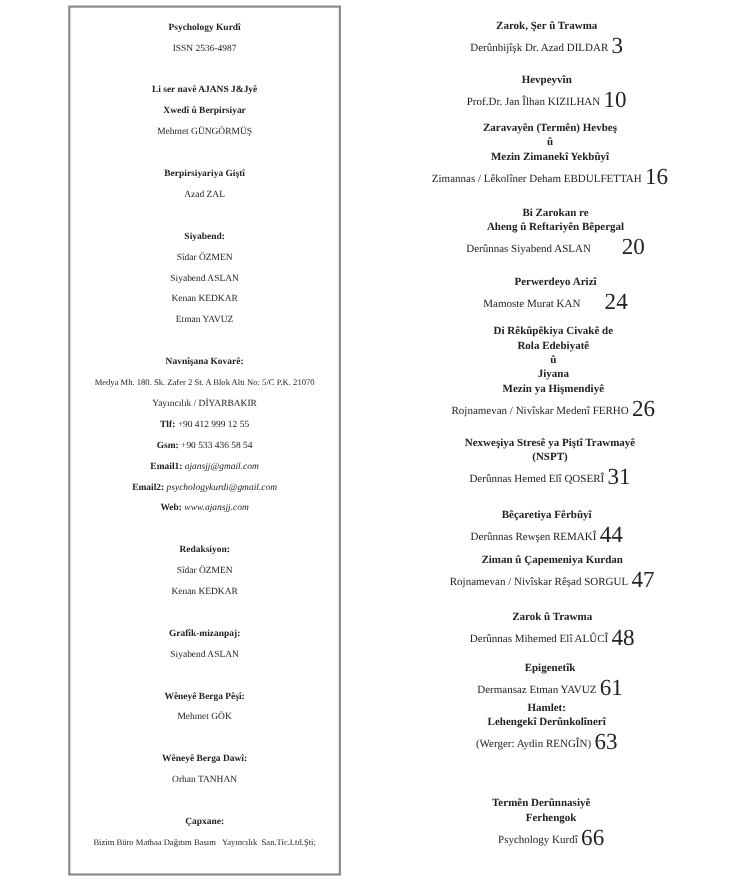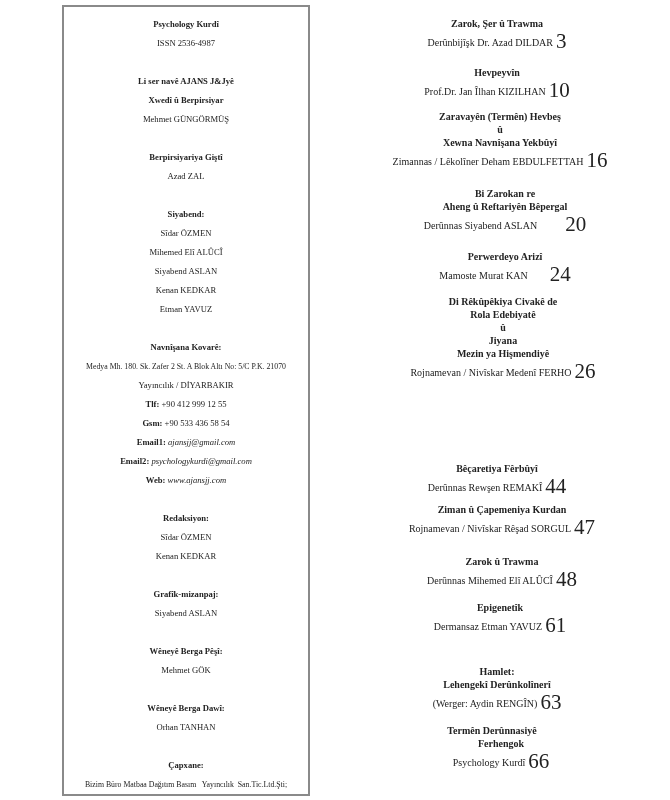--- a/index.html
+++ b/index.html
@@ -28,21 +28,20 @@
   <div class="mh-gap"></div>
   <div class="b">Li ser navê AJANS J&amp;Jyê</div>
   <div class="b">Xwedî û Berpirsiyar</div>
   <div>Mehmet GÜNGÖRMÜŞ</div>
   <div class="mh-gap"></div>
   <div class="b">Berpirsiyariya Giştî</div>
   <div>Azad ZAL</div>
   <div class="mh-gap"></div>
   <div class="b">Siyabend:</div>
   <div>Sîdar ÖZMEN</div>
-  <div>Mihemed Elî ALÛCÎ</div>
   <div>Siyabend ASLAN</div>
   <div>Kenan KEDKAR</div>
   <div>Etman YAVUZ</div>
   <div class="mh-gap"></div>
   <div class="b">Navnîşana Kovarê:</div>
   <div style="font-size:7.8px; white-space:nowrap">Medya Mh. 180. Sk. Zafer 2 St. A Blok Altı No: 5/C P.K. 21070</div>
   <div>Yayıncılık / DİYARBAKIR</div>
   <div><span class="lbl">Tlf:</span><span> +90 412 999 12 55</span></div>
   <div><span class="lbl">Gsm:</span><span> +90 533 436 58 54</span></div>
   <div><span class="lbl">Email1:</span><span class="val-i"> ajansjj@gmail.com</span></div>
@@ -75,21 +74,21 @@
   </div>
 
   <div class="entry" style="top:66px; left:-8px">
     <span class="t">Hevpeyvîn</span>
     <span class="a">Prof.Dr. Jan Îlhan KIZILHAN</span><span class="p">10</span>
   </div>
 
   <div class="entry" style="top:110px; left:-5px">
     <span class="t">Zaravayên (Termên) Hevbeş</span>
     <span class="t">û</span>
-    <span class="t">Xewna Navnîşana Yekbûyî</span>
+    <span class="t">Mezin Zimanekî Yekbûyî</span>
     <span class="a" style="white-space:nowrap">Zimannas / Lêkolîner Deham EBDULFETTAH</span><span class="p">16</span>
   </div>
 
   <div class="entry" style="top:187px; left:0px">
     <span class="t">Bi Zarokan re</span>
     <span class="t">Aheng û Reftariyên Bêpergal</span>
     <span class="a">Derûnnas Siyabend ASLAN</span><span class="p" style="margin-left:28px">20</span>
   </div>
 
   <div class="entry" style="top:250px; left:0px">
@@ -99,20 +98,25 @@
 
   <div class="entry" style="top:295px; left:-2px">
     <span class="t">Di Rêkûpêkiya Civakê de</span>
     <span class="t">Rola Edebiyatê</span>
     <span class="t">û</span>
     <span class="t">Jiyana</span>
     <span class="t">Mezin ya Hişmendiyê</span>
     <span class="a">Rojnamevan / Nivîskar Medenî FERHO</span><span class="p">26</span>
   </div>
 
+  <div class="entry" style="top:396px; left:-5px">
+    <span class="t">Nexweşiya Stresê ya Piştî Trawmayê</span>
+    <span class="t">(NSPT)</span>
+    <span class="a" style="line-height:28px">Derûnnas Hemed Elî QOSERÎ</span><span class="p">31</span>
+  </div>
 
   <div class="entry" style="top:462px; left:-8px">
     <span class="t">Bêçaretiya Fêrbûyî</span>
     <span class="a">Derûnnas Rewşen REMAKÎ</span><span class="p">44</span>
   </div>
 
   <div class="entry" style="top:503px; left:-3px">
     <span class="t">Ziman û Çapemeniya Kurdan</span>
     <span class="a" style="line-height:26px">Rojnamevan / Nivîskar Rêşad SORGUL</span><span class="p">47</span>
   </div>
@@ -120,21 +124,21 @@
   <div class="entry" style="top:555px; left:-3px">
     <span class="t">Zarok û Trawma</span>
     <span class="a">Derûnnas Mihemed Elî ALÛCÎ</span><span class="p">48</span>
   </div>
 
   <div class="entry" style="top:601px; left:-5px">
     <span class="t">Epigenetîk</span>
     <span class="a">Dermansaz Etman YAVUZ</span><span class="p">61</span>
   </div>
 
-  <div class="entry" style="top:665px; left:-8px">
+  <div class="entry" style="top:637px; left:-8px">
     <span class="t">Hamlet:</span>
     <span class="t">Lehengekî Derûnkolînerî</span>
     <span class="a">(Werger: Aydin RENGÎN)</span><span class="p">63</span>
   </div>
 
   <div class="entry" style="top:724px; left:-13px">
     <span class="t">Termên Derûnnasiyê</span>
     <span class="t" style="padding-left:18px">Ferhengok</span>
     <span class="a" style="padding-left:18px">Psychology Kurdî</span><span class="p">66</span>
   </div>

